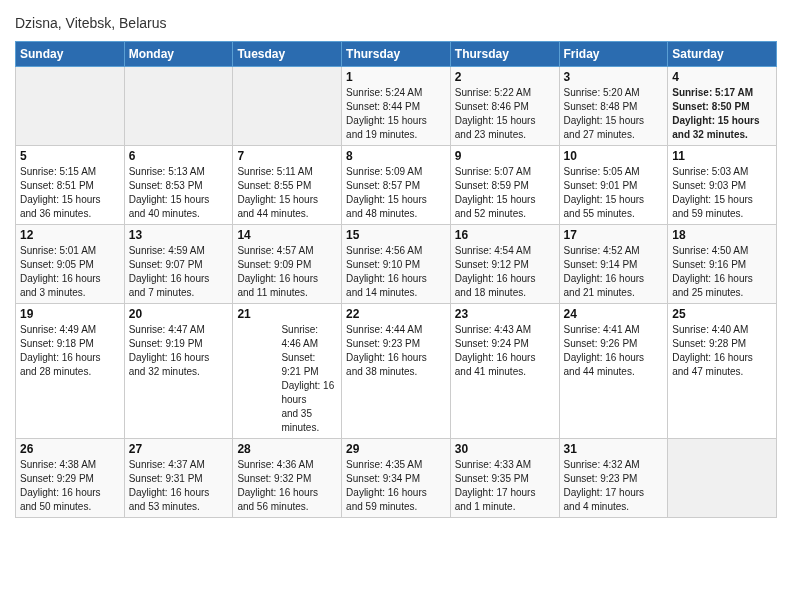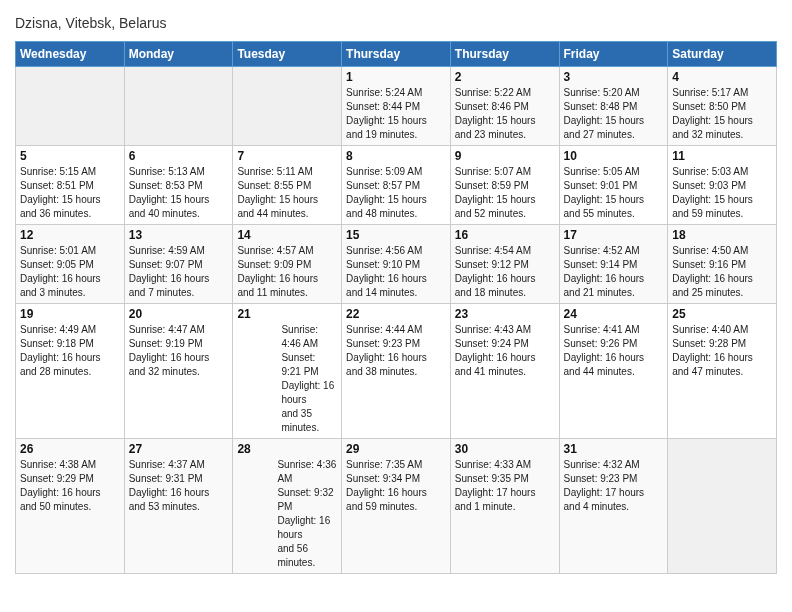--- a/index.html
+++ b/index.html
@@ -94,21 +94,21 @@
 
 <div class="header">
   <div class="title-block">
     <div class="location">Dzisna, Vitebsk, Belarus</div>
   </div>
 </div>
 
 <table class="calendar">
   <thead>
     <tr>
-    <th>Wednesday</th>
+    <th>Sunday</th>
         <th>Monday</th>
         <th>Tuesday</th>
         <th>Thursday</th>
         <th>Thursday</th>
         <th>Friday</th>
         <th>Saturday</th>
       </tr>
   </thead>
   <tbody id="calendar-body">
   <tr>
@@ -131,21 +131,21 @@
         </td>
         <td>
           <span class="day-num">3</span>
           <div class="day-info" style="white-space: pre-line;">Sunrise: 5:20 AM
 Sunset: 8:48 PM
 Daylight: 15 hours
 and 27 minutes.</div>
         </td>
         <td>
           <span class="day-num">4</span>
-          <div class="day-info" style="white-space: pre-line;">Sunrise: 5:17 AM
+          <div class="day-info" style="white-space: pre-line; font-weight: bold;">Sunrise: 5:17 AM
 Sunset: 8:50 PM
 Daylight: 15 hours
 and 32 minutes.</div>
         </td>
       </tr>
       <tr>
         <td>
           <span class="day-num">5</span>
           <div class="day-info" style="white-space: pre-line;">Sunrise: 5:15 AM
 Sunset: 8:51 PM
@@ -307,28 +307,28 @@
         </td>
         <td>
           <span class="day-num">27</span>
           <div class="day-info" style="white-space: pre-line;">Sunrise: 4:37 AM
 Sunset: 9:31 PM
 Daylight: 16 hours
 and 53 minutes.</div>
         </td>
         <td>
           <span class="day-num">28</span>
-          <div class="day-info" style="white-space: pre-line; margin-left: 40px;">Sunrise: 4:36 AM
+          <div class="day-info" style="white-space: pre-line;">Sunrise: 4:36 AM
 Sunset: 9:32 PM
 Daylight: 16 hours
 and 56 minutes.</div>
         </td>
         <td>
           <span class="day-num">29</span>
-          <div class="day-info" style="white-space: pre-line;">Sunrise: 7:35 AM
+          <div class="day-info" style="white-space: pre-line;">Sunrise: 4:35 AM
 Sunset: 9:34 PM
 Daylight: 16 hours
 and 59 minutes.</div>
         </td>
         <td>
           <span class="day-num">30</span>
           <div class="day-info" style="white-space: pre-line;">Sunrise: 4:33 AM
 Sunset: 9:35 PM
 Daylight: 17 hours
 and 1 minute.</div>

